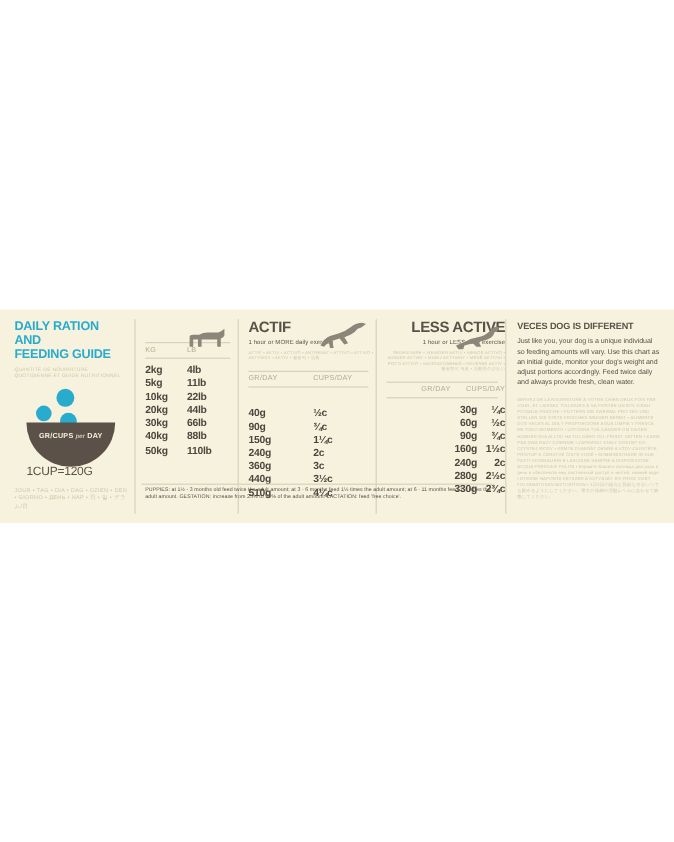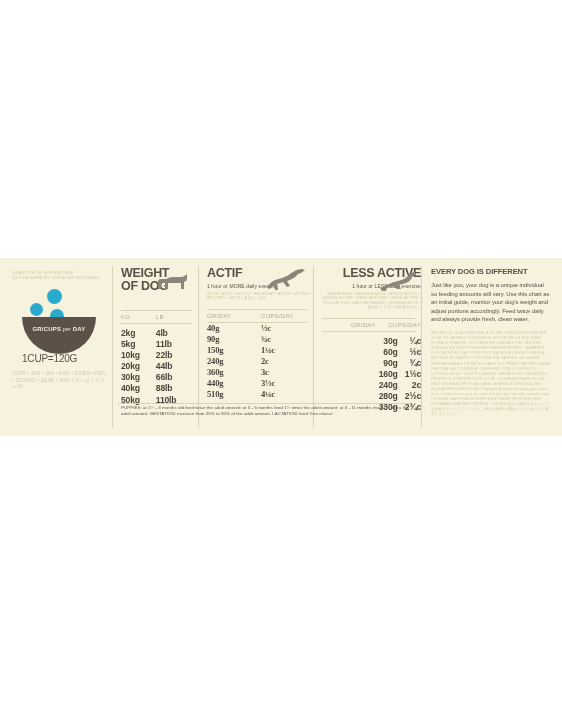--- a/index.html
+++ b/index.html
@@ -80,40 +80,40 @@
     color:#5b5149;font-size:4.4px;line-height:6.2px;letter-spacing:.05px;
   }
   #footrule{position:absolute;left:118px;top:403px;width:292px;height:1px;background:#d8d2b8;}
 </style>
 </head>
 <body>
 
 <div id="panel">
 
   <div class="col" id="c1">
+    <div class="brandtitle">
+      <div>DAILY RATION AND</div>
+      <div>FEEDING GUIDE</div>
+    </div>
     <div class="brandsub">QUANTITÉ DE NOURRITURE QUOTIDIENNE ET GUIDE NUTRITIONNEL</div>
 
     <div class="bowlwrap">
       <div class="dot" id="d1"></div>
       <div class="dot" id="d2"></div>
       <div class="dot" id="d3"></div>
       <div class="bowl">
         <div class="bowltxt"><span>GR/CUPS</span> <i>per</i> <span>DAY</span></div>
       </div>
     </div>
     <div class="cupeq">1CUP=120G</div>
     <div class="langs">JOUR • TAG • DIA • DAG • DZIEN • DEN • GIORNO • ДЕНЬ • NAP • 日 • 일 • グラム/日</div>
   </div>
 
   <div class="col" id="c2">
     <div class="vrule"></div>
-    <div class="bighead">
-      <div>WEIGHT</div>
-      <div>OF DOG</div>
-    </div>
     <svg class="dogicon" style="left:44px;top:15px;" width="34" height="20" viewBox="0 0 34 20">
       <path fill="#8d8579" d="M2 14 L2 8 Q2 6 5 6 L10 6 Q13 4 17 4 L26 4 Q29 3 31 1 L31 6 Q31 8 28 9 L28 16 L25 16 L25 10 L12 10 L12 16 L9 16 L9 10 L5 10 L5 16 L2 16 Z"></path>
     </svg>
     <div class="hrule" style="margin-top:18px;"></div>
     <div class="colhdr">
       <span class="w1">KG</span>
       <span class="w2">LB</span>
     </div>
     <div class="hrule" style="margin-top:0;"></div>
     <div class="rows" style="margin-top:4px;">
@@ -155,21 +155,21 @@
     <div class="tinylangs">ACTIF • AKTIV • ACTIVO • ANTRENAT • ATTIVO • ATTIVO • AKTYWNY • AKTIV • 활동적 • 活発</div>
     <svg class="dogicon" style="left:68px;top:10px;" width="40" height="24" viewBox="0 0 40 24">
       <path fill="#8d8579" d="M1 20 Q4 14 9 12 L16 10 Q22 8 27 4 Q31 1 36 1 L39 2 L35 5 L32 6 Q30 9 26 11 L21 13 L24 18 L21 19 L17 14 L11 16 L12 22 L9 22 L8 17 L4 21 Z"></path>
     </svg>
     <div class="hrule" style="margin-top:8px;"></div>
     <div class="colhdr">
       <span class="g1">GR/DAY</span>
       <span class="g2">CUPS/DAY</span>
     </div>
     <div class="hrule" style="margin-top:0;"></div>
-    <div class="rows" style="margin-top:0;font-family:Liberation Serif, serif;">
+    <div class="rows" style="margin-top:16px;">
       <div class="row">
           <span class="g1">40g</span>
           <span class="g2">½c</span>
         </div>
       <div class="row">
           <span class="g1">90g</span>
           <span class="g2">¾c</span>
         </div>
       <div class="row">
           <span class="g1">150g</span>
@@ -235,20 +235,20 @@
         </div>
       <div class="row">
           <span class="g1">330g</span>
           <span class="g2">2¾c</span>
         </div>
     </div>
   </div>
 
   <div class="col" id="c5">
     <div class="vrule"></div>
-    <div class="c5title">EVERY DOG IS DIFFERENT</div>
+    <div class="c5title">VECES DOG IS DIFFERENT</div>
     <div class="c5body">Just like you, your dog is a unique individual so feeding amounts will vary. Use this chart as an initial guide, monitor your dog's weight and adjust portions accordingly. Feed twice daily and always provide fresh, clean water.</div>
     <div class="c5langs">SERVEZ DE LA NOURRITURE À VOTRE CHIEN DEUX FOIS PAR JOUR, ET LAISSEZ TOUJOURS À SA PORTÉE UN BOL D'EAU POTABLE FRAÎCHE • FÜTTERN SIE ZWEIMAL PRO TAG UND STELLEN SIE STETS FRISCHES WASSER BEREIT • ALIMENTE DOS VECES AL DÍA Y PROPORCIONE AGUA LIMPIA Y FRESCA EN TODO MOMENTO • UTFODRA TVÅ GÅNGER OM DAGEN HUNDEN SKA ALLTID HA TILLGÅNG TILL FRISKT VATTEN • KARM PSA DWA RAZY DZIENNIE I ZAPEWNIJ STAŁY DOSTĘP DO CZYSTEJ WODY • KRMTE DVAKRÁT DENNĚ A VŽDY ZAJISTĚTE PŘÍSTUP K ČERSTVÉ ČISTÉ VODĚ • SOMMINISTRARE IN DUE PASTI GIORNALIERI E LASCIARE SEMPRE A DISPOSIZIONE ACQUA FRESCA E PULITA • Кормите Вашего питомца два раза в день и обеспечьте ему постоянный доступ к чистой, свежей воде • ETESSE NAPONTA KÉTSZER A KUTYÁJÁT, ÉS FRISS VIZET FOLYAMATOSAN BIZTOSÍTSON • 1日2回の給与と新鮮な水をいつでも飲めるようにしてください。愛犬の体調や活動レベルに合わせて調整してください。</div>
   </div>
 </div>
 
 <div id="footrule"></div>
 <div id="foot">PUPPIES: at 1½ - 3 months old feed twice the adult amount; at 3 - 6 months feed 1½ times the adult amount; at 6 - 11 months feed 1¼ times the adult amount. GESTATION: increase from 25% to 50% of the adult amount. LACTATION: feed 'free choice'.</div>
 
 </body></html>

